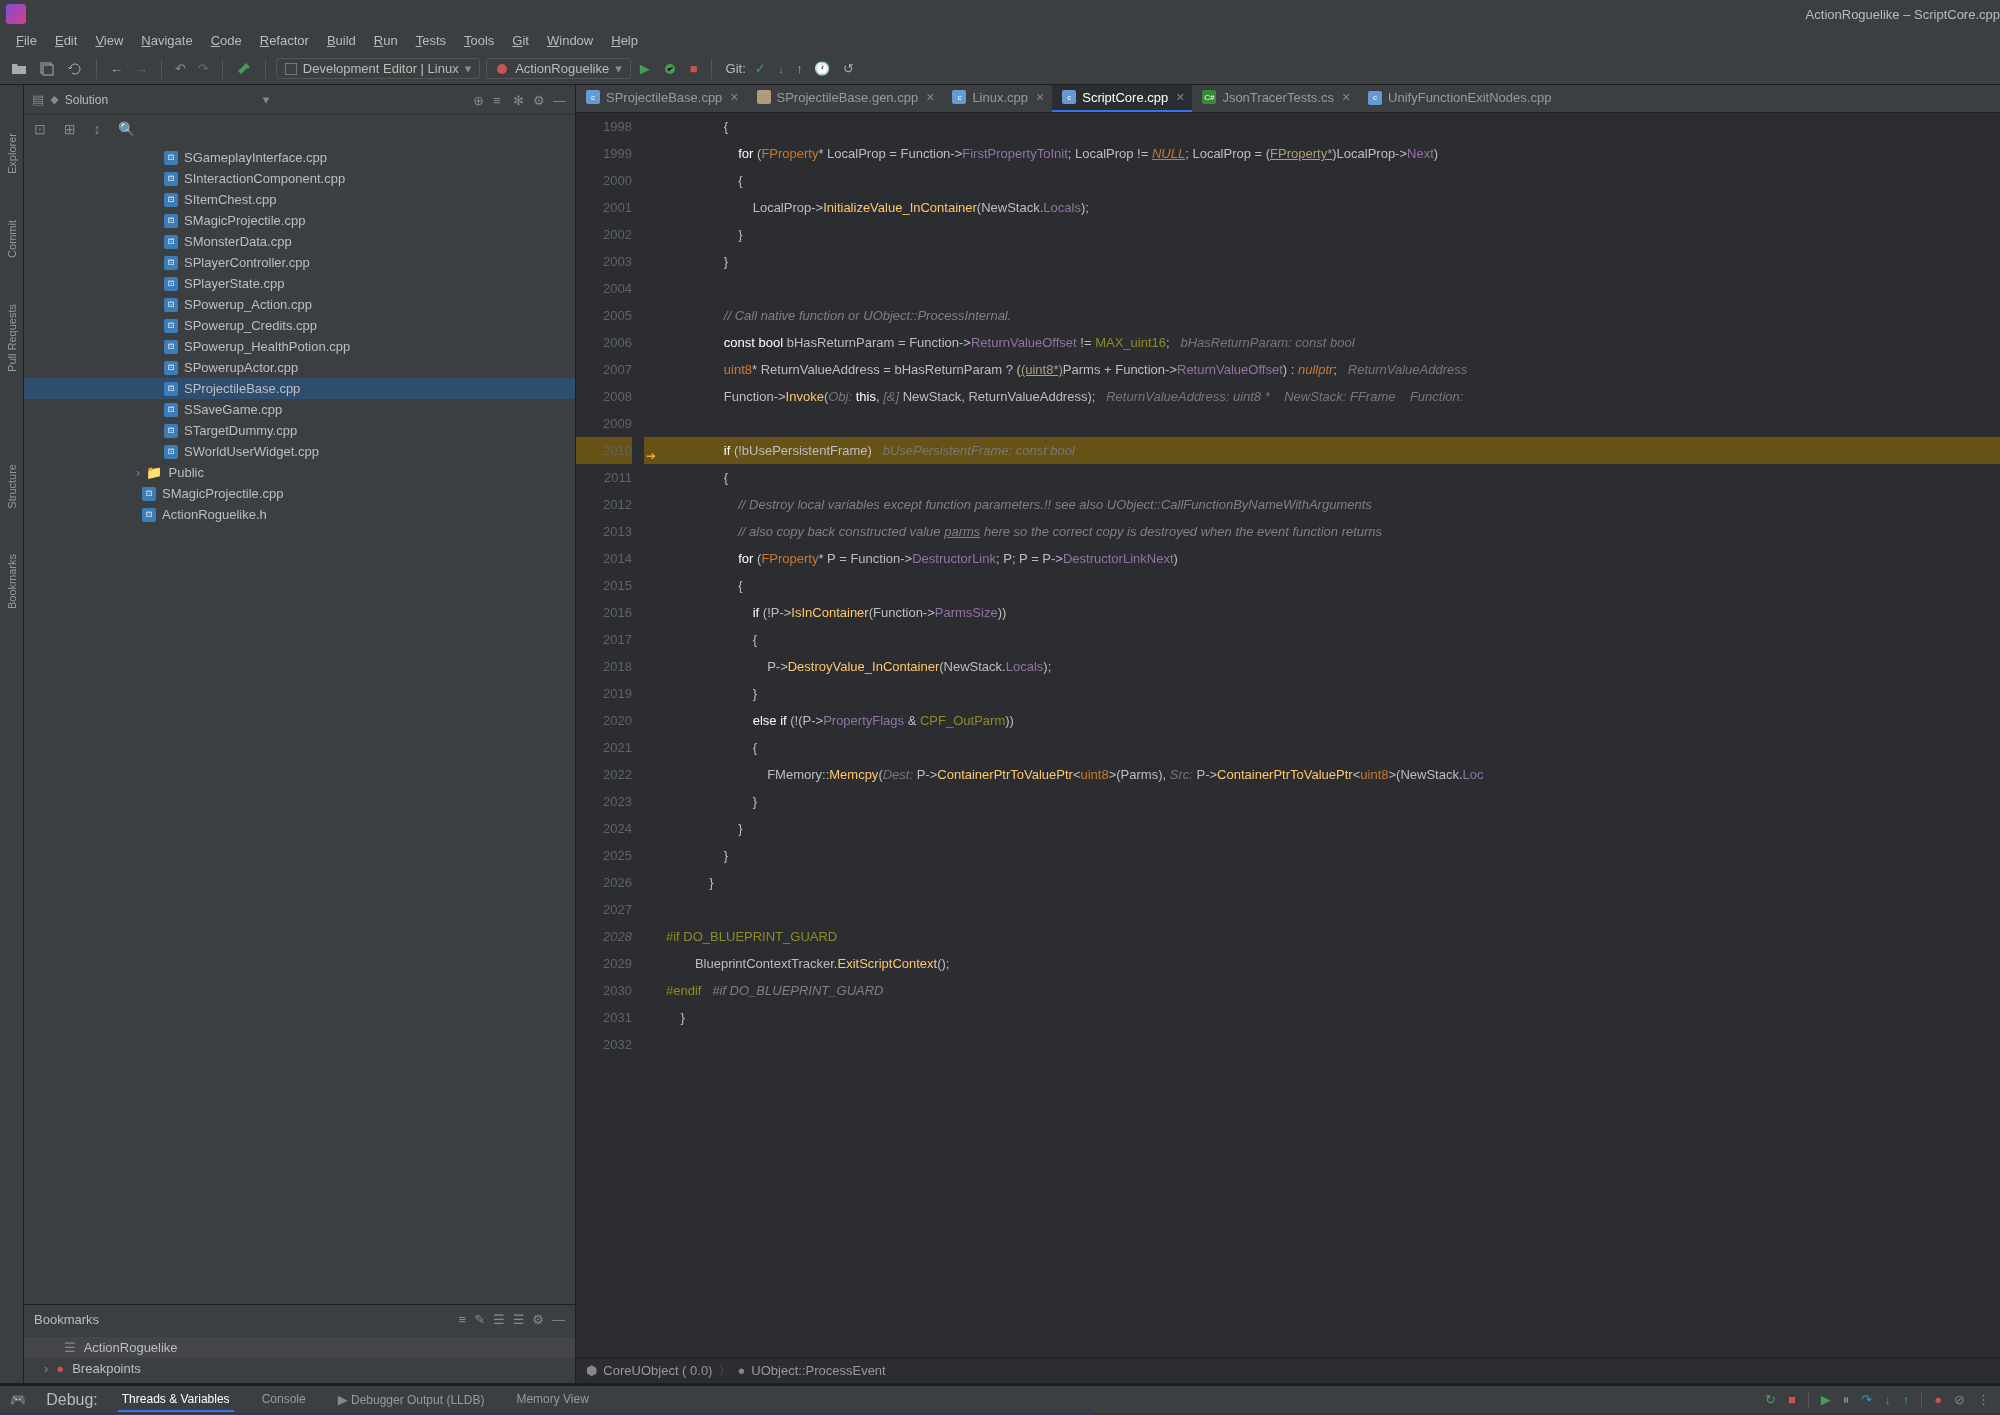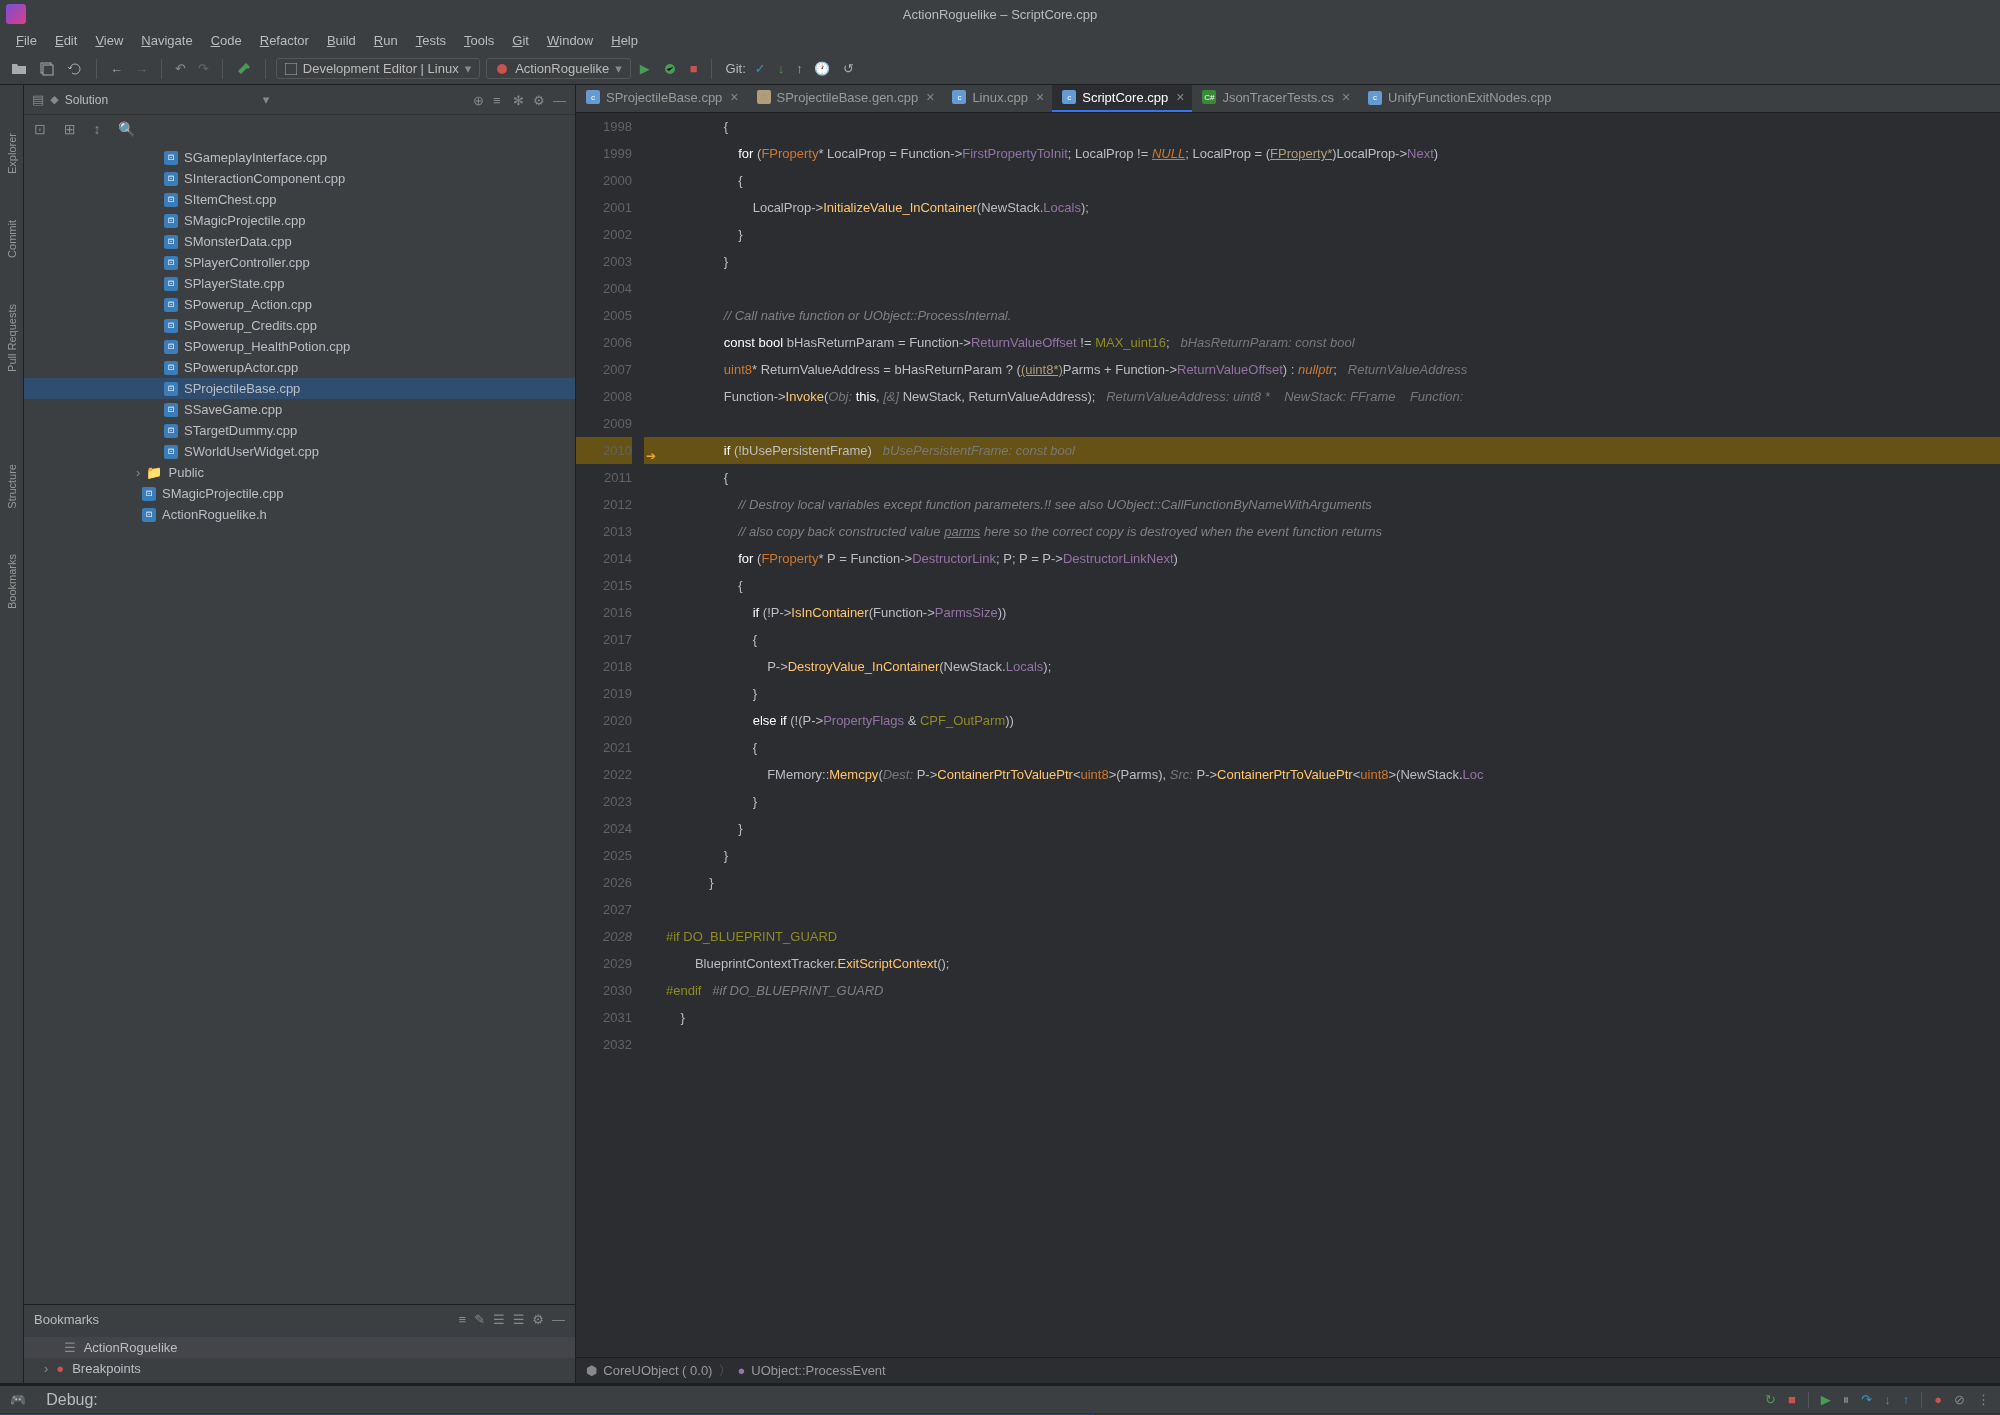--- a/index.html
+++ b/index.html
@@ -1,17 +1,17 @@
 <!DOCTYPE html>
 <html><head>
 <meta charset="utf-8">
 <style>
 *{margin:0;padding:0;box-sizing:border-box;font-family:'Segoe UI',Arial,sans-serif;font-size:13px;}
 body{background:#2b2d30;color:#bcbec4;overflow:hidden;width:2000px;height:1415px;position:relative;}
-.titlebar{height:28px;background:#3c3f41;display:flex;align-items:center;justify-content:center;color:#bbb;font-size:13px;position:relative;}
+.titlebar{height:28px;background:#3c3f41;display:flex;align-items:center;justify-content:flex-end;color:#bbb;font-size:13px;position:relative;}
 .titlebar-icon{position:absolute;left:6px;top:4px;width:20px;height:20px;background:linear-gradient(135deg,#7a4fd6,#d93f87);border-radius:3px;}
 .menubar{height:25px;background:#3c3f41;display:flex;align-items:center;padding:0 8px;gap:2px;}
 .menubar span{padding:2px 8px;color:#bbb;cursor:pointer;}
 .menubar u{text-decoration:underline;}
 .toolbar{height:32px;background:#3c3f41;display:flex;align-items:center;padding:0 8px;gap:6px;border-bottom:1px solid #1e1f22;}
 .tb-sep{width:1px;height:20px;background:#555;margin:0 4px;}
 .tb-combo{background:#3c3f41;border:1px solid #555;border-radius:3px;padding:2px 8px;color:#bbb;display:flex;align-items:center;gap:6px;font-size:12px;}
 .tb-btn{padding:3px;cursor:pointer;display:flex;align-items:center;}
 .green{color:#499c54;}
 .red{color:#c75450;}
@@ -397,20 +397,26 @@
       <span style="color:#9876aa">●</span>
       <span>UObject::ProcessEvent</span>
     </div>
   </div>
 </div>
 
 <div class="debugpanel">
   <div class="dbg-tabs">
     <span style="color:#499c54">🎮</span>
     <span class="lbl">Debug:</span>
+    <span id="dbgtabs" style="display:flex;gap:24px">
+        <span class="tab2 act">Threads &amp; Variables</span>
+        <span class="tab2">Console</span>
+        <span class="tab2"><span style="color:#888">▶</span> Debugger Output (LLDB)</span>
+        <span class="tab2">Memory View</span>
+      </span>
     <div class="controls">
       <span class="green">↻</span>
       <span class="red">■</span>
       <span style="width:1px;height:16px;background:#555"></span>
       <span class="green">▶</span>
       <span style="color:#888">⏸</span>
       <span style="color:#3592c4">↷</span>
       <span style="color:#3592c4">↓</span>
       <span style="color:#3592c4">↑</span>
       <span style="width:1px;height:16px;background:#555"></span>

